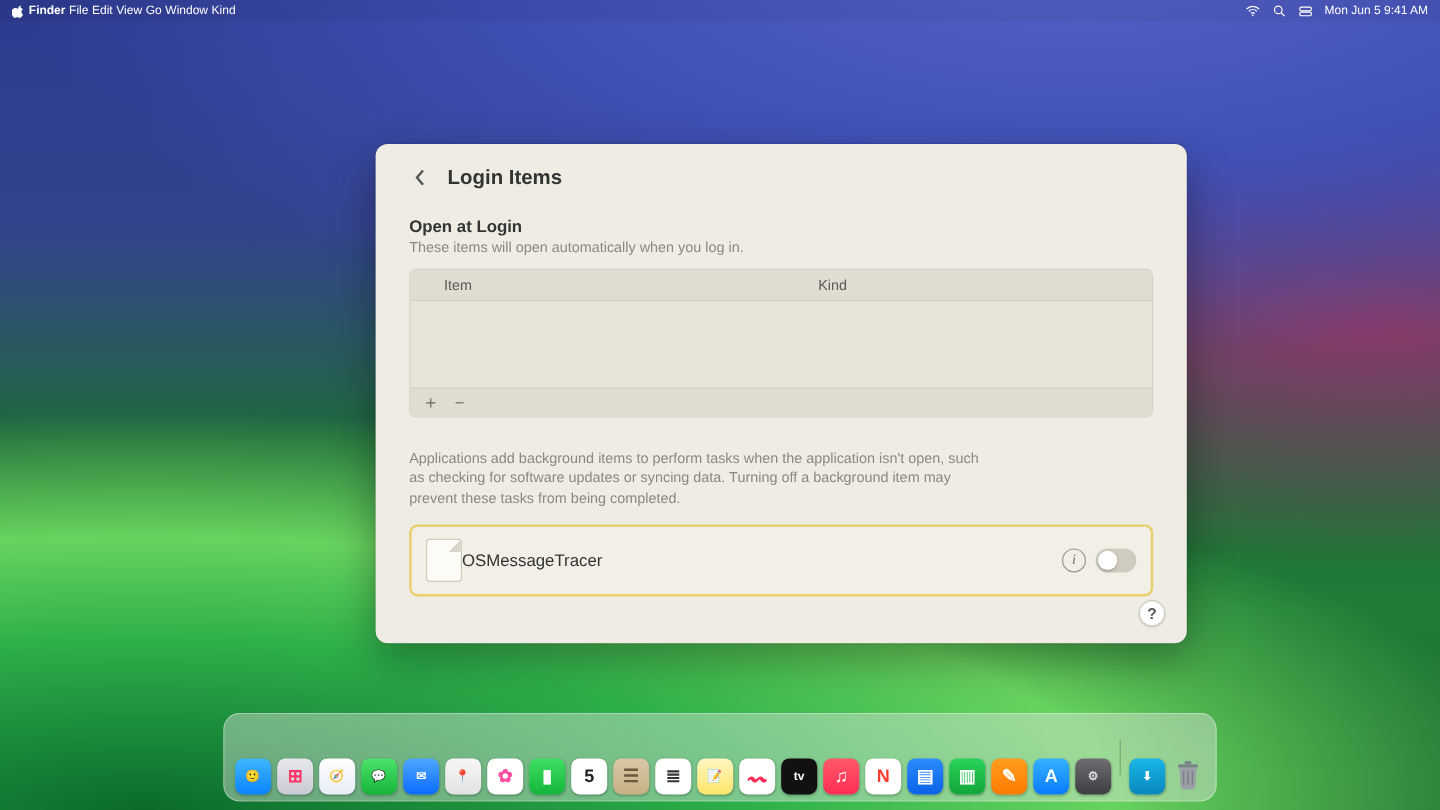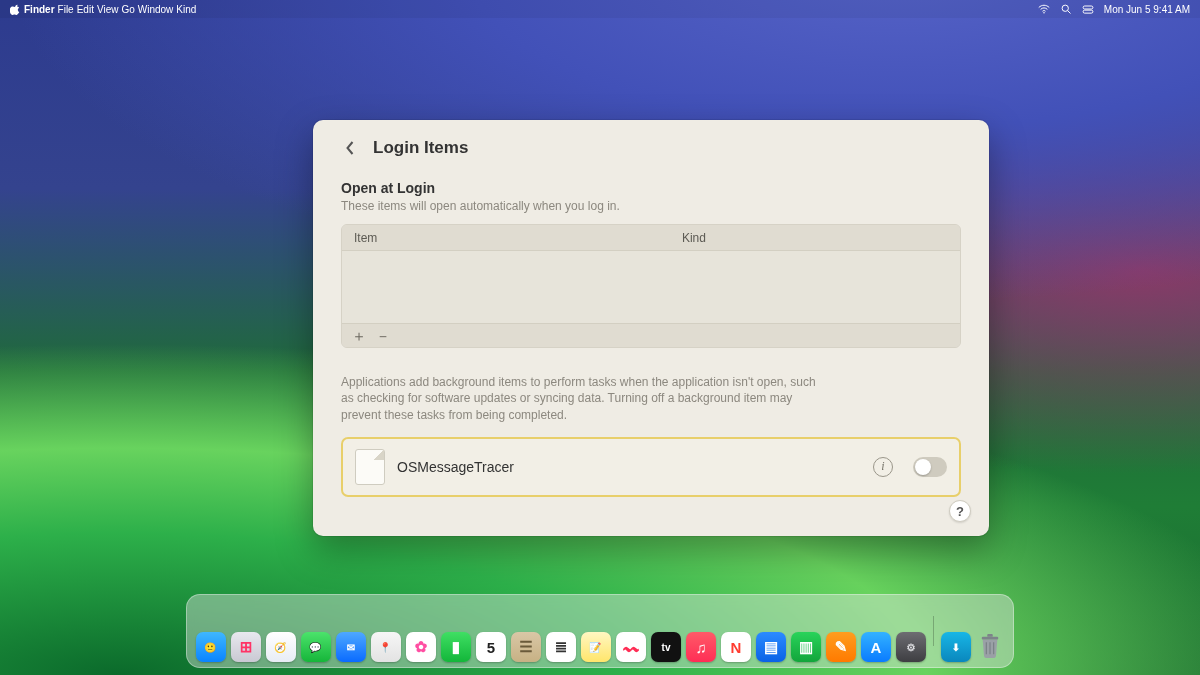--- a/index.html
+++ b/index.html
@@ -50,35 +50,35 @@
 .section-desc  { font-size: 12px; color: #8c887f; margin-top: 2px; line-height: 1.35; max-width: 490px; }
 
 .table {
   margin-top: 10px;
   background: #e4e1d7;
   border: 1px solid #d6d2c6;
   border-radius: 6px;
   overflow: hidden;
 }
 .thead { display: flex; font-size: 12px; color: #5c5a53; background: #e0dcd1; height: 26px; align-items: center; border-bottom: 1px solid #d3cfc2; }
-.th-item { width: 55%; padding-left: 12px; }
+.th-item { width: 55%; padding-left: 28px; }
 .th-kind { width: 45%; }
 .tbody { height: 72px; background: #e7e4da; }
 .tfoot { display: flex; gap: 6px; align-items: center; height: 24px; background: #e0dcd1; border-top: 1px solid #d3cfc2; padding-left: 8px; }
 .tool-btn { width: 18px; height: 18px; display:flex; align-items:center; justify-content:center; color:#6a675e; font-size:15px; line-height:1; }
 
 .section2 { margin-top: 26px; }
 
 .bg-item {
   margin-top: 14px;
   background: #f2efe6;
   border: 2px solid #e8cf6a;
   border-radius: 7px;
   padding: 10px 12px;
-  display: flex; align-items: center; gap: 12px;
+  display: flex; align-items: center; gap: 0;
 }
 .doc-icon {
   width: 30px; height: 36px; background: #fcfbf7;
   border: 1px solid #cfccc0; border-radius: 3px; position: relative; flex: 0 0 auto;
 }
 .doc-icon::before {
   content:""; position:absolute; top:0; right:0; width:10px; height:10px;
   background: linear-gradient(135deg, transparent 49%, #d9d5c8 50%);
 }
 .bg-texts { flex: 1 1 auto; }

